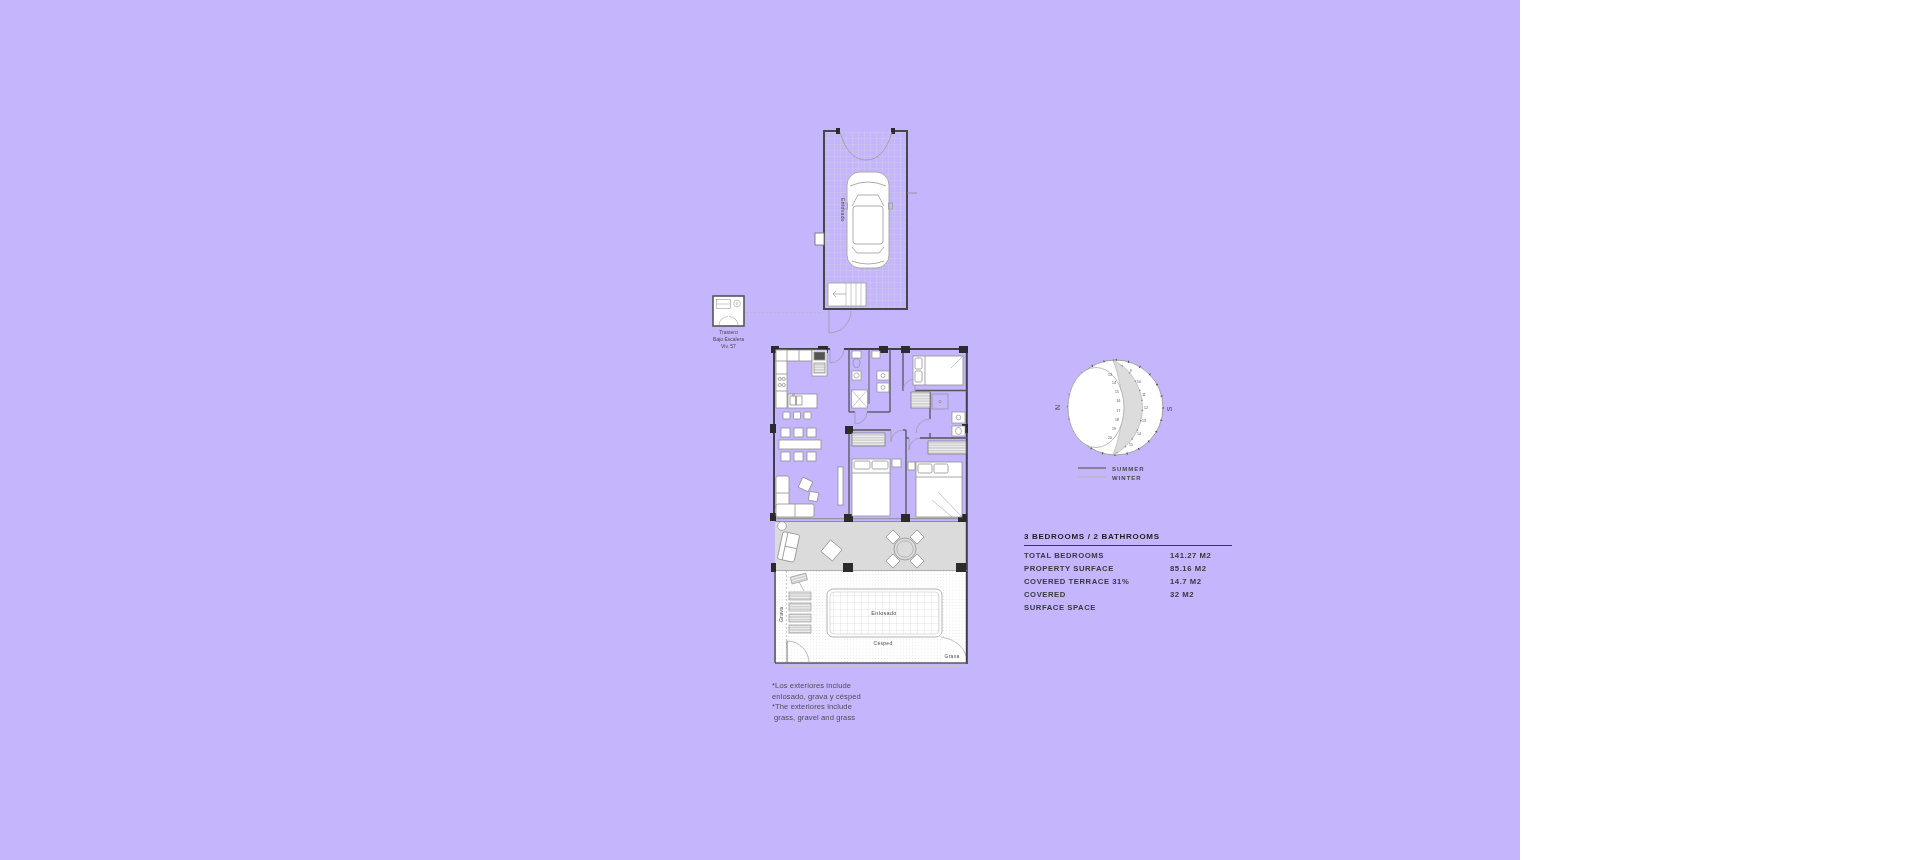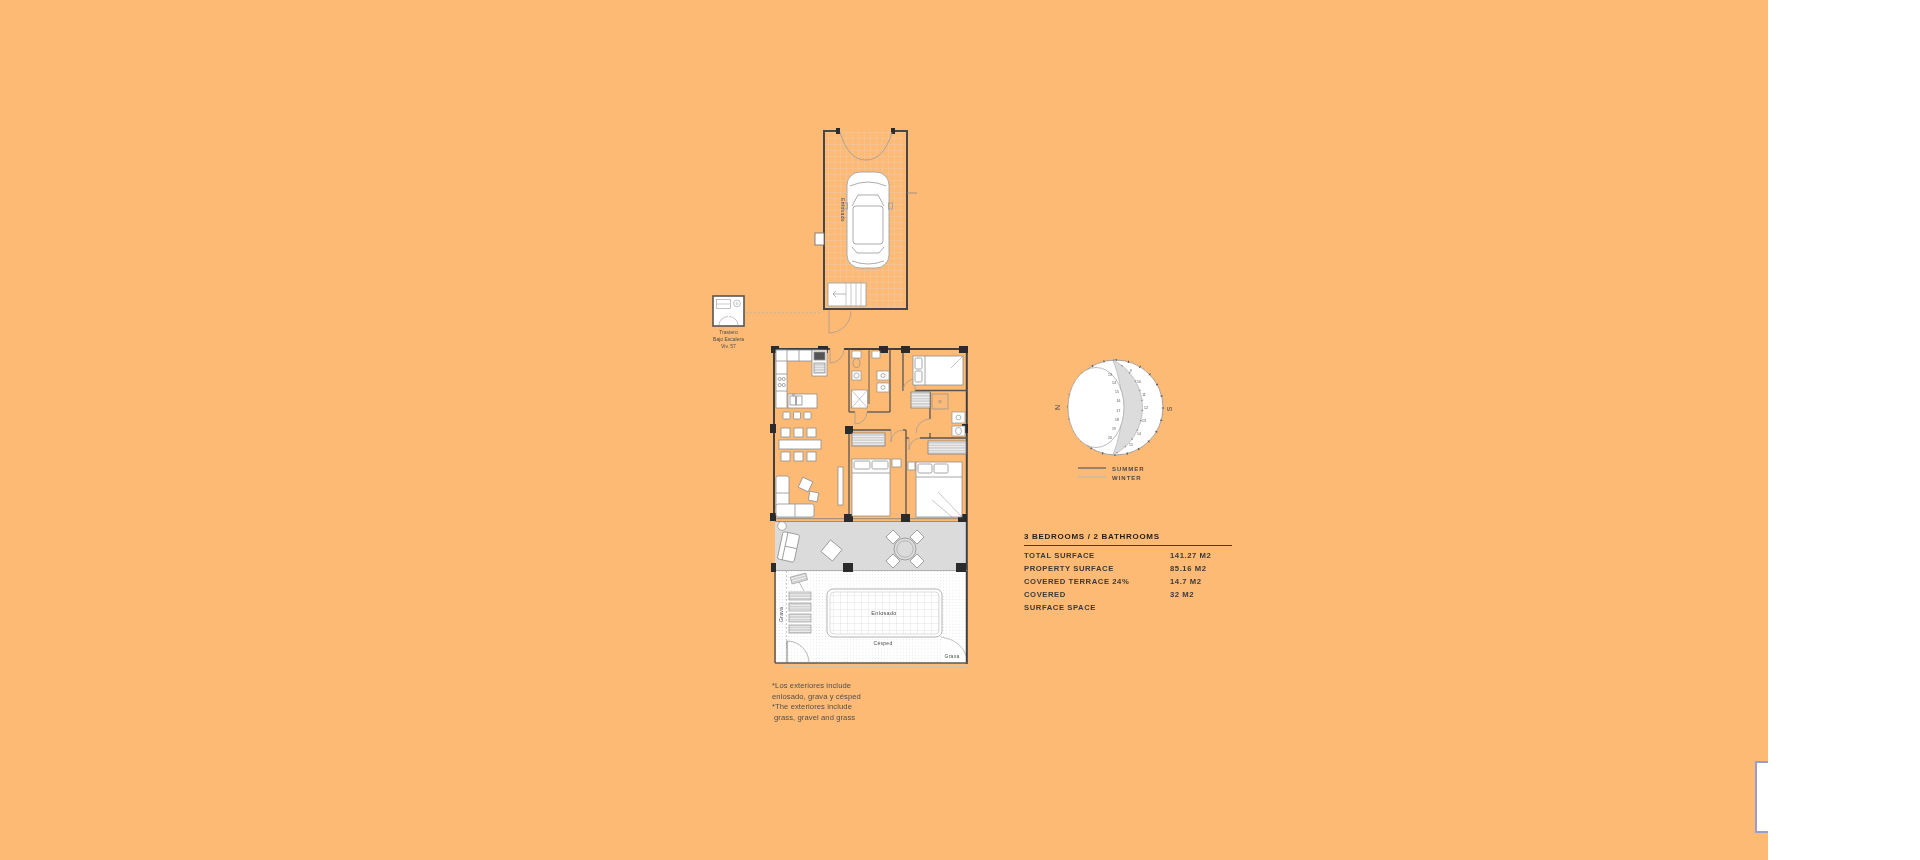--- a/index.html
+++ b/index.html
@@ -1,16 +1,16 @@
 <!DOCTYPE html>
 <html><head>
 <meta charset="utf-8">
 <style>
   html,body{margin:0;padding:0;background:#fff;}
-  #canvas{position:relative;width:1768px;height:860px;background:#fdba74;overflow:hidden;
+  #canvas{position:relative;width:1520px;height:860px;background:#c4b5fd;overflow:hidden;
           font-family:"Liberation Sans",sans-serif;}
   svg{position:absolute;overflow:visible;}
   svg text{font-family:"Liberation Sans",sans-serif;fill:#4a4a4a;}
   
   .specs{position:absolute;left:1024px;top:532px;width:208px;color:#333;}
   .specs .title{font-size:8px;font-weight:bold;letter-spacing:0.7px;color:#1f1f1f;
                 padding-bottom:4px;border-bottom:1.3px solid #3c3c3c;}
   .specs .rows{padding-top:4px;}
   .specs .row{display:flex;height:12.9px;line-height:12.9px;font-size:7.7px;
               font-weight:bold;letter-spacing:0.55px;color:#3a3a3a;}
@@ -351,29 +351,29 @@
       <text x="1112" y="470.5" font-size="6" font-weight="bold" letter-spacing="1" fill="#2a2a2a">SUMMER</text>
       <line x1="1078" y1="477" x2="1106" y2="477" stroke="#b9b9b9" stroke-width="1.2"></line>
       <text x="1112" y="479.5" font-size="6" font-weight="bold" letter-spacing="1" fill="#2a2a2a">WINTER</text>
     </g>
   </svg>
 
   <div class="specs">
     <div class="title">3 BEDROOMS / 2 BATHROOMS</div>
     <div class="rows">
       <div class="row">
-        <span class="label">TOTAL SURFACE</span>
+        <span class="label">TOTAL BEDROOMS</span>
         <span class="value">141.27 M2</span>
       </div>
       <div class="row">
         <span class="label">PROPERTY SURFACE</span>
         <span class="value">85.16 M2</span>
       </div>
       <div class="row">
-        <span class="label">COVERED TERRACE 24%</span>
+        <span class="label">COVERED TERRACE 31%</span>
         <span class="value">14.7 M2</span>
       </div>
       <div class="row">
         <span class="label">COVERED</span>
         <span class="value">32 M2</span>
       </div>
       <div class="row">
         <span class="label">SURFACE SPACE</span>
         <span class="value"></span>
       </div>

